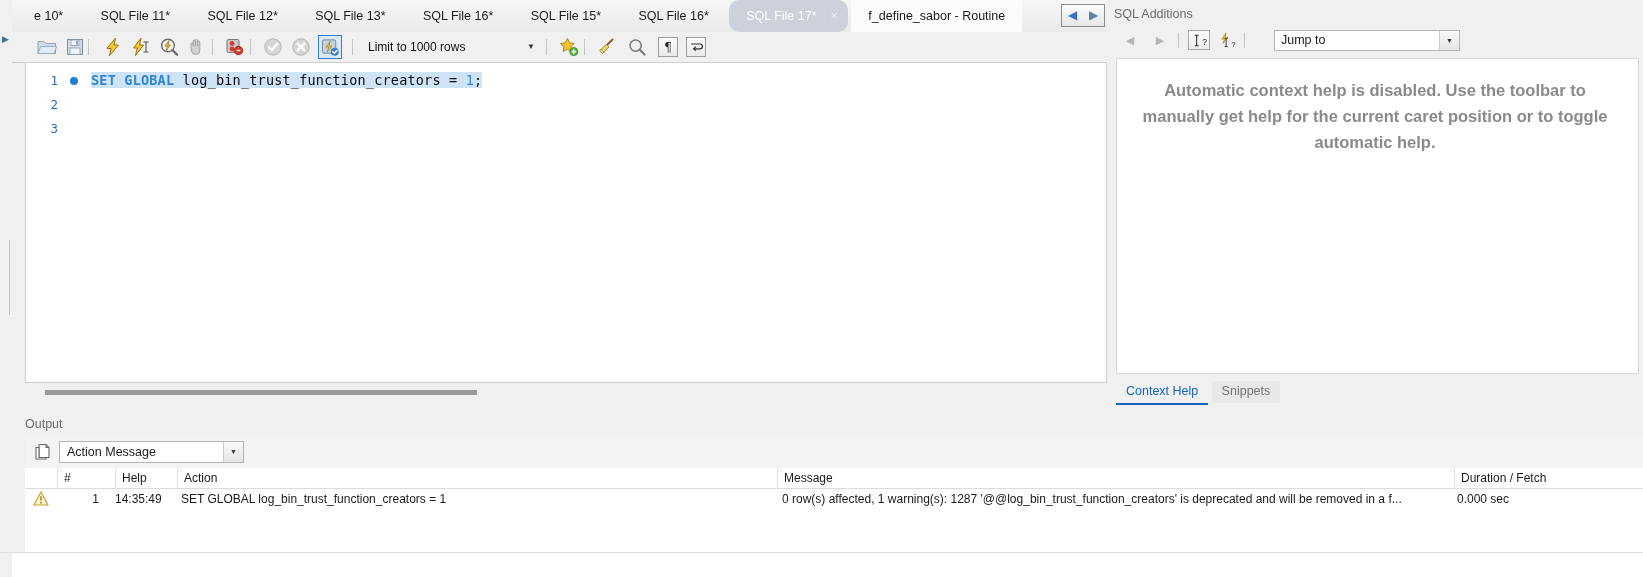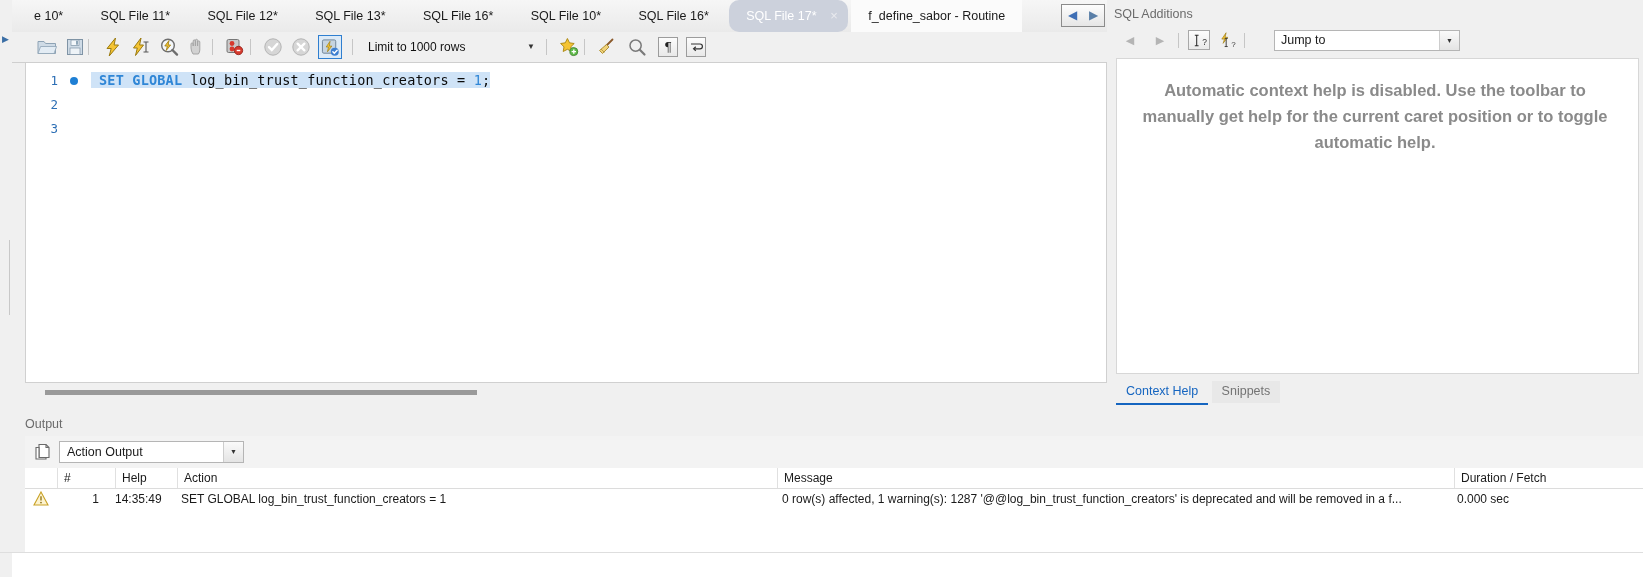--- a/index.html
+++ b/index.html
@@ -146,21 +146,21 @@
     position: absolute; left: 44px; width: 8px; height: 8px;
     border-radius: 50%; background: #1e7fd4;
   }
   .codeline {
     position: absolute; left: 65px;
     font-family: "DejaVu Sans Mono", monospace;
     font-size: 13.5px;
     letter-spacing: 0.2px;
     white-space: pre;
   }
-  .sel { background: #cfe3f7; padding-left: 8px; }
+  .sel { background: #cfe3f7; }
   .kw { color: #2f86d6; font-weight: bold; }
   .ident { color: #0a0a0a; }
   .op { color: #0a0a0a; }
   .num { color: #2f86d6; }
 
   .hscroll-track {
     position: absolute; left: 25px; top: 389px; width: 1082px; height: 8px;
   }
   .hscroll-thumb {
     position: absolute; left: 45px; top: 390px; width: 432px; height: 5px;
@@ -335,21 +335,21 @@
     <span class="tab">
       <span>SQL File 12*</span>
     </span>
     <span class="tab">
       <span>SQL File 13*</span>
     </span>
     <span class="tab">
       <span>SQL File 16*</span>
     </span>
     <span class="tab">
-      <span>SQL File 10*</span>
+      <span>SQL File 15*</span>
     </span>
     <span class="tab">
       <span>SQL File 16*</span>
     </span>
     <span class="tab active">
       <span>SQL File 17*</span>
       <span class="tab-close">×</span>
     </span>
     <span class="tab plain-after">
       <span>f_define_sabor - Routine</span>
@@ -561,21 +561,21 @@
 
   <div class="outbar">
     <div class="out-copy-ico">
       <svg width="19" height="19" viewBox="0 0 19 19">
         <path d="M6 2.5 h7 l3 3 v10 H6 z" fill="#ffffff" stroke="#6a6a6a" stroke-width="1.1"></path>
         <path d="M13 2.5 v3 h3" fill="none" stroke="#6a6a6a" stroke-width="1.1"></path>
         <path d="M3 5.5 h3 v10 h7 v1.5 H3 z" fill="#ffffff" stroke="#6a6a6a" stroke-width="1.1"></path>
       </svg>
     </div>
     <div class="out-select">
-      <span class="os-label">Action Output</span>
+      <span class="os-label">Action Message</span>
       <span class="os-arrow">▼</span>
     </div>
   </div>
 
   <div class="grid">
     <div class="grid-head">
       <div class="gh first" style="left:0; width:32px;"></div>
       <div class="gh" style="left:32px; width:58px;">#</div>
       <div class="gh" style="left:90px; width:62px;">Help</div>
       <div class="gh" style="left:152px; width:600px;">Action</div>

